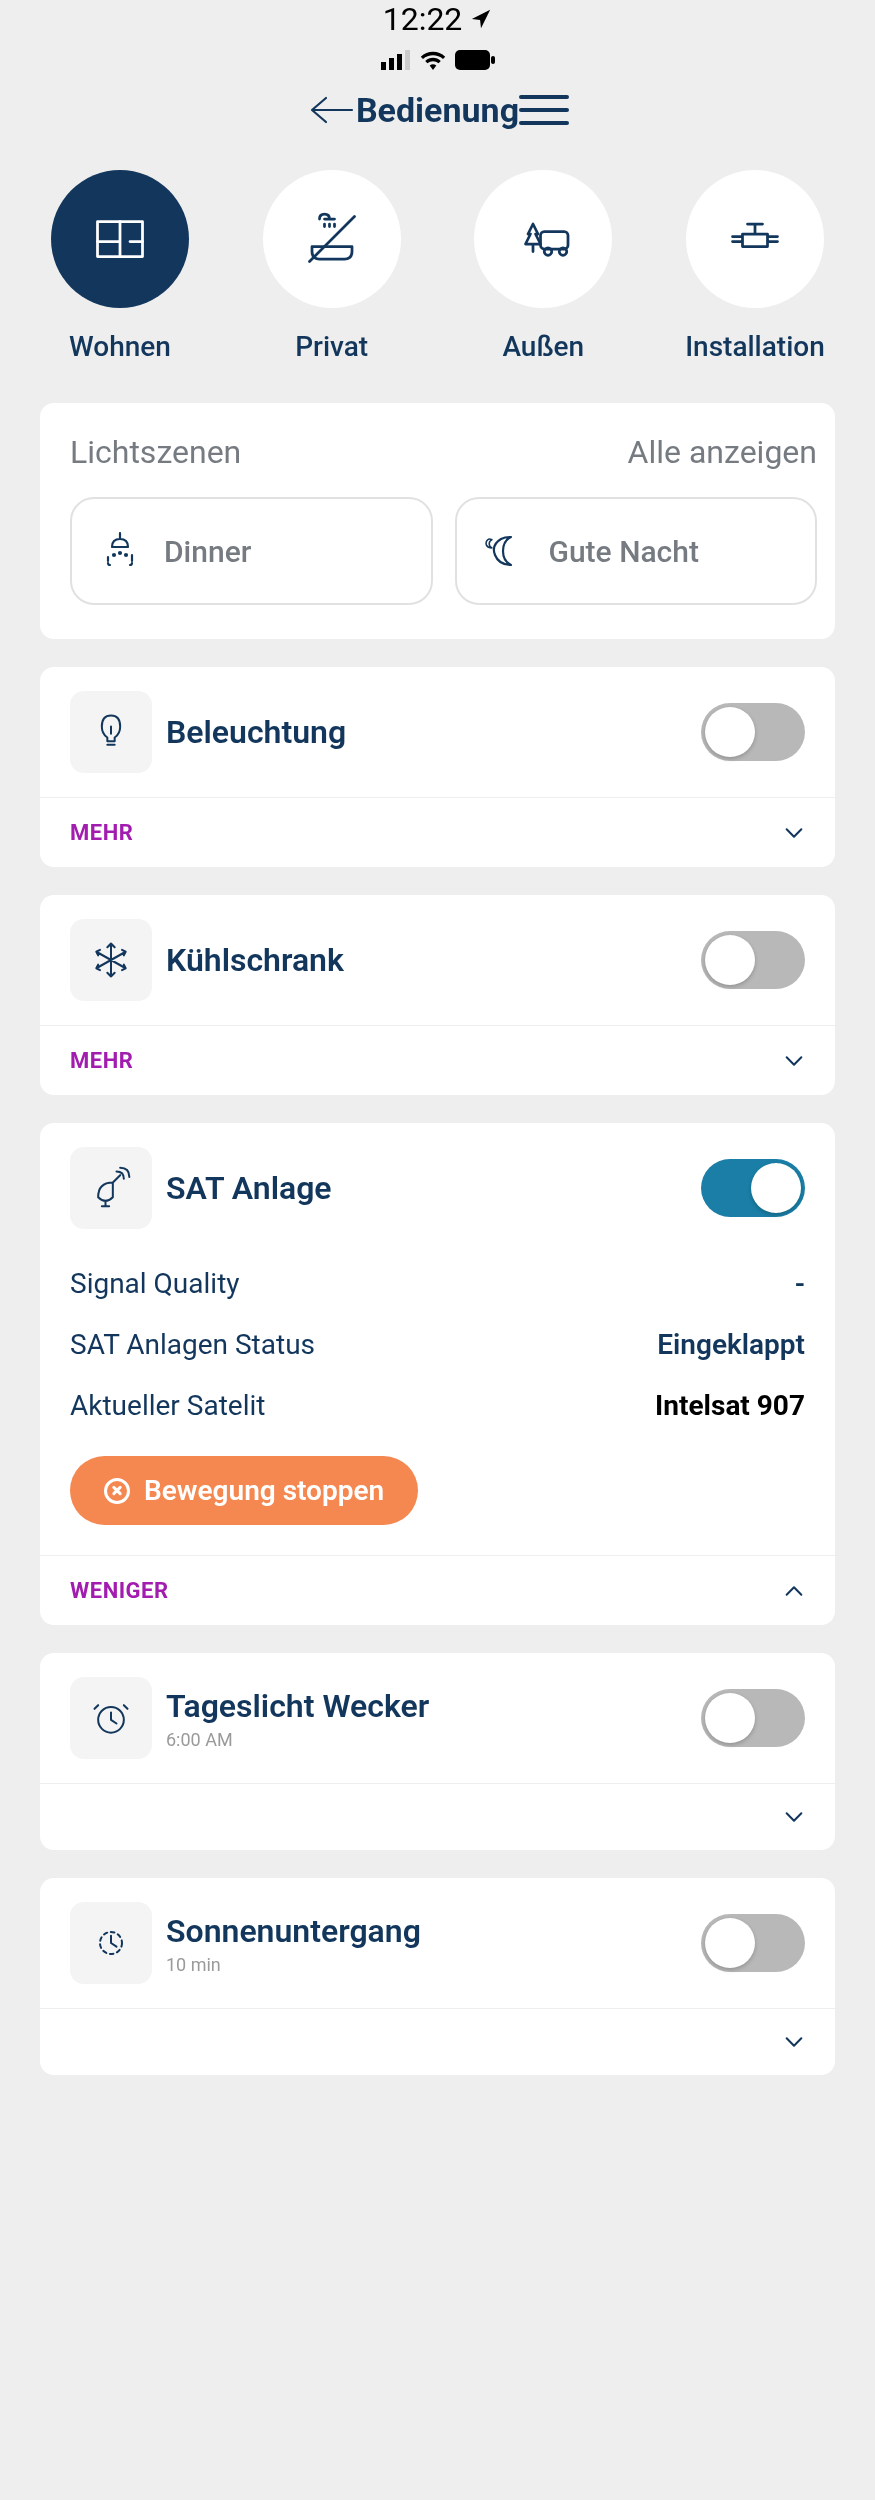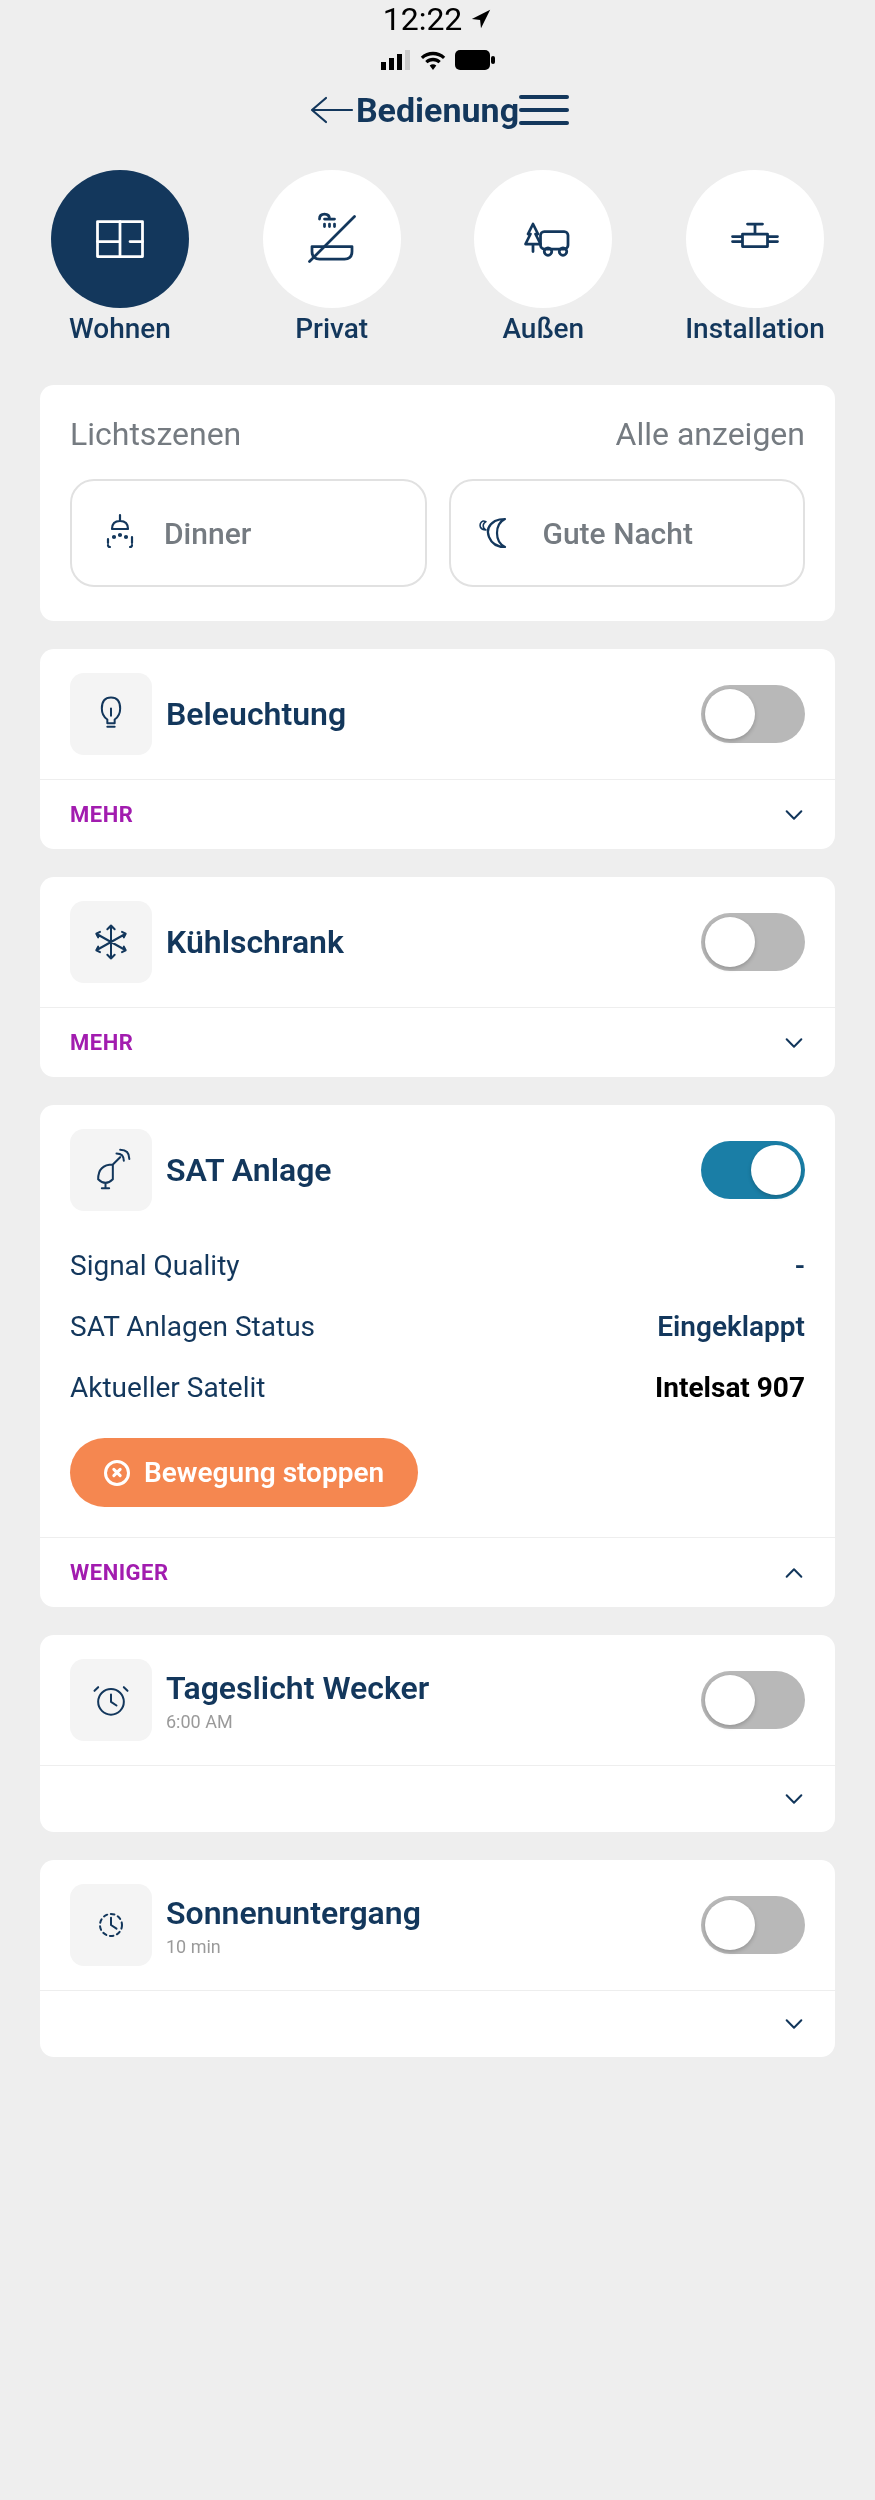--- a/index.html
+++ b/index.html
@@ -34,36 +34,36 @@
   .nav-back { width: 50px; height: 40px; }
   .nav-title { font-size: 34px; font-weight: 700; color: #13375c; }
   .nav-menu { width: 50px; height: 40px; display: flex; flex-direction: column; justify-content: center; gap: 9px; }
   .nav-menu span { height: 4px; background: #13375c; border-radius: 2px; display: block; }
 
   .cat-row {
     display: flex;
     justify-content: space-between;
     padding: 10px 45px 40px 45px;
   }
-  .cat-item { display: flex; flex-direction: column; align-items: center; gap: 4px; width: 150px; }
+  .cat-item { display: flex; flex-direction: column; align-items: center; gap: 22px; width: 150px; }
   .cat-circle {
     width: 138px; height: 138px; border-radius: 50%;
     background: #fff; display: flex; align-items: center; justify-content: center;
   }
   .cat-circle.active { background: #13375c; }
   .cat-circle svg { width: 60px; height: 60px; }
   .cat-label { font-size: 28px; color: #13375c; font-weight: 500; }
 
   .card {
     background: #fff;
     border-radius: 14px;
     margin: 0 40px 28px 40px;
     overflow: hidden;
   }
-  .scenes-card { padding: 30px 30px 34px 30px; }
+  .scenes-card { padding: 30px 18px 34px 30px; }
   .scenes-head { display: flex; justify-content: space-between; align-items: baseline; margin-bottom: 26px; }
   .scenes-title { font-size: 32px; color: #757b81; }
   .scenes-link { font-size: 32px; color: #757b81; }
   .scenes-row { display: flex; gap: 22px; }
   .scene-btn {
     flex: 1; height: 108px; border: 2px solid #e1e1e1; border-radius: 24px;
     display: flex; align-items: center; gap: 20px; padding: 0 24px;
   }
   .scene-btn .scn-icon { width: 48px; height: 48px; display: flex; align-items: center; justify-content: center; }
   .scene-btn .scn-txt { font-size: 30px; color: #757b81; font-weight: 500; }

